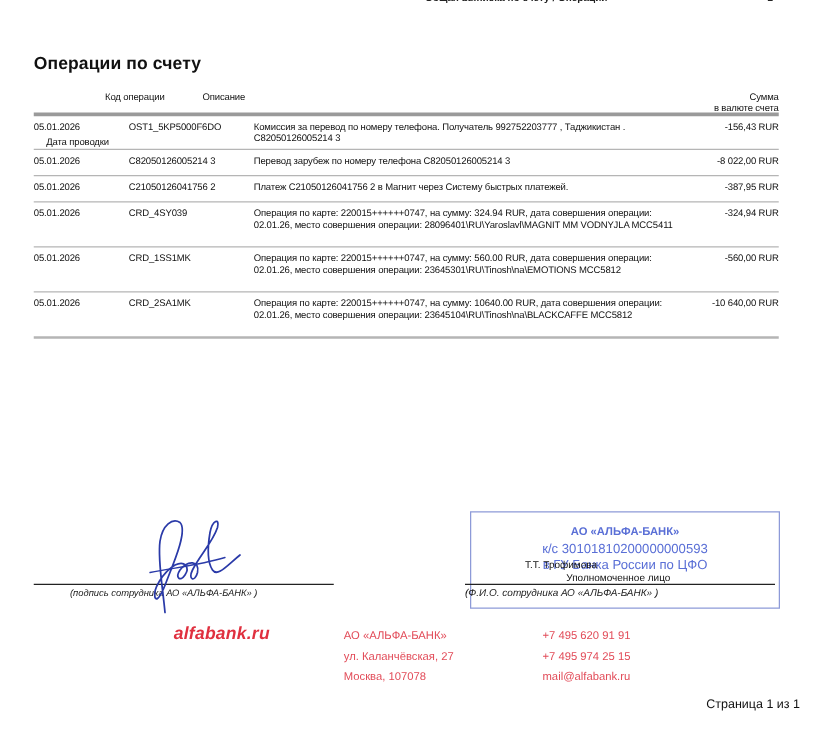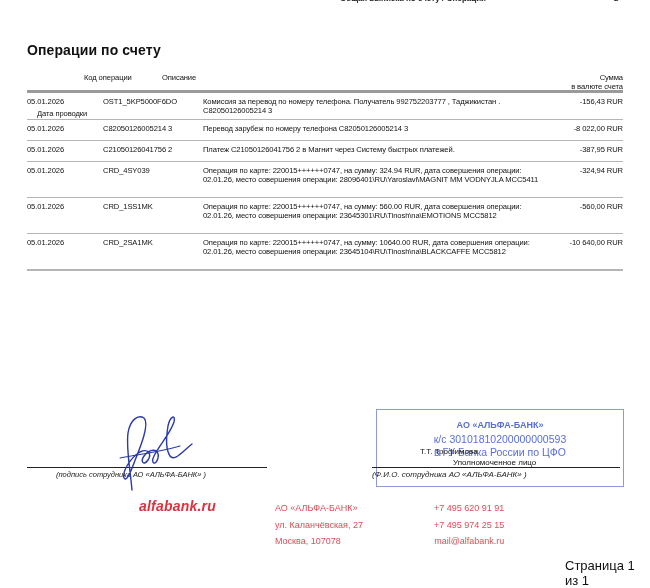--- a/index.html
+++ b/index.html
@@ -22,21 +22,21 @@
   .sig-line { position:absolute; height:1px; background:#222; }
   .sig-label { position:absolute; font-size:7.5px; font-style:italic; color:#222; white-space:nowrap; }
   .stamp { position:absolute; left:376px; top:409px; width:246px; height:76px; border:1px solid #8d9ad8; color:#5a6fd6; text-align:center; }
   .stamp .s1 { font-size:9px; font-weight:bold; margin-top:10px; }
   .stamp .s2 { font-size:10.5px; margin-top:3px; }
   .stamp .s3 { font-size:10.5px; margin-top:1px; }
   .stamp .s4 { font-size:10.5px; margin-top:1px; opacity:0.85; }
   .signer { position:absolute; font-size:8px; color:#111; white-space:nowrap; }
   .footer-logo { position:absolute; left:139px; top:498px; font-size:14px; font-weight:bold; color:#e0303f; letter-spacing:0.2px;font-style:italic; }
   .footer-col { position:absolute; font-size:9px; color:#e24b58; line-height:16.5px; white-space:nowrap; }
-  .page-num { position:absolute; left:565px; top:558px; font-size:13px; color:#111; }
+  .page-num { position:absolute; left:565px; top:558px; font-size:10px; color:#111; }
   .signature { position:absolute; left:100px; top:408px; }
 </style>
 </head>
 <body>
 
 <div class="top-cut">Общая выписка по счету / Операции</div>
 <div class="top-cut-right">2</div>
 
 <div class="title">Операции по счету</div>
 
@@ -108,19 +108,19 @@
   <path d="M32 82 C 30 60, 26 40, 28 25 C 30 12, 38 6, 44 10 C 50 16, 40 40, 34 55 C 30 66, 26 74, 24 70 C 22 64, 30 50, 40 44 C 48 40, 52 46, 48 52 C 44 58, 40 54, 44 48 C 50 40, 60 40, 58 50 C 56 58, 50 56, 54 48 C 60 36, 70 26, 74 14 C 76 6, 70 8, 68 18 C 66 30, 66 42, 70 48 C 74 54, 82 44, 92 36" fill="none" stroke="#2a3aa8" stroke-width="1.4" stroke-linecap="round"></path>
   <path d="M20 50 C 40 46, 60 44, 80 38" fill="none" stroke="#2a3aa8" stroke-width="1.1" stroke-linecap="round"></path>
 </svg>
 
 <div class="footer-logo">alfabank.ru</div>
 <div class="footer-col" style="left:275px; top:500px;">
   <div>АО «АЛЬФА-БАНК»</div>
   <div>ул. Каланчёвская, 27</div>
   <div>Москва, 107078</div>
 </div>
-<div class="footer-col" style="left:434px; top:500px;text-align:right;">
+<div class="footer-col" style="left:434px; top:500px;">
   <div>+7 495 620 91 91</div>
   <div>+7 495 974 25 15</div>
   <div>mail@alfabank.ru</div>
 </div>
 
 <div class="page-num">Страница 1 из 1</div>
 
 </body></html>

